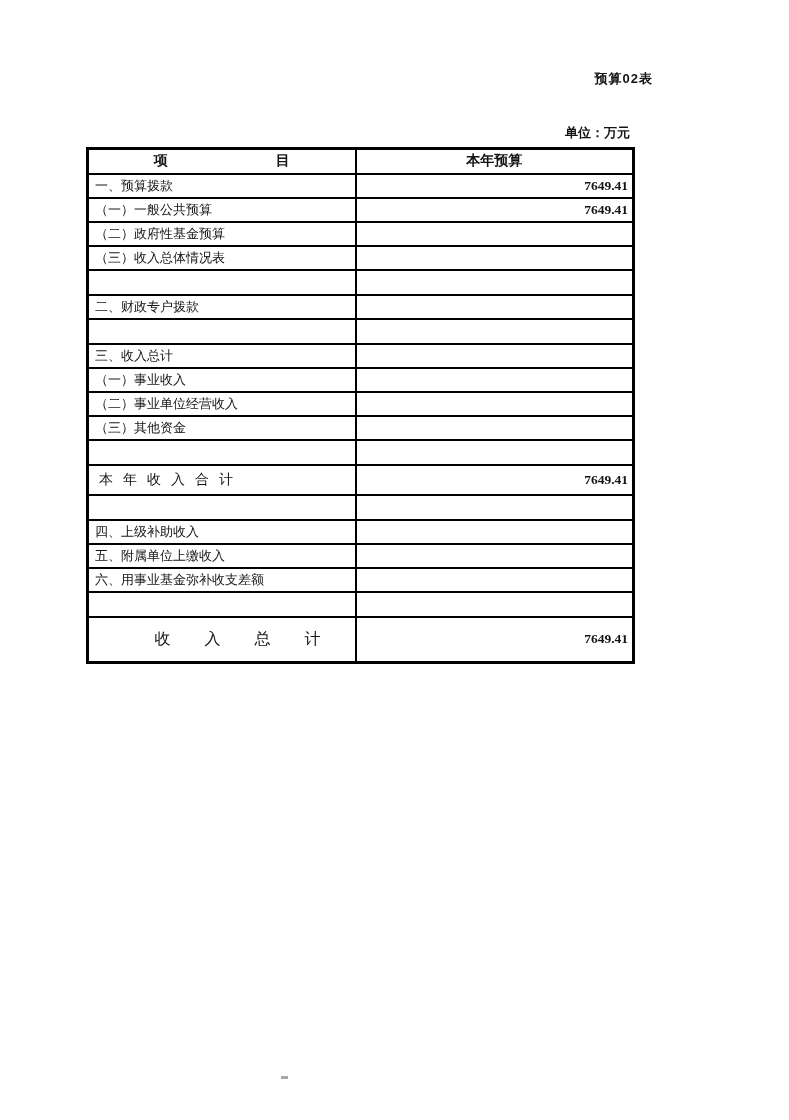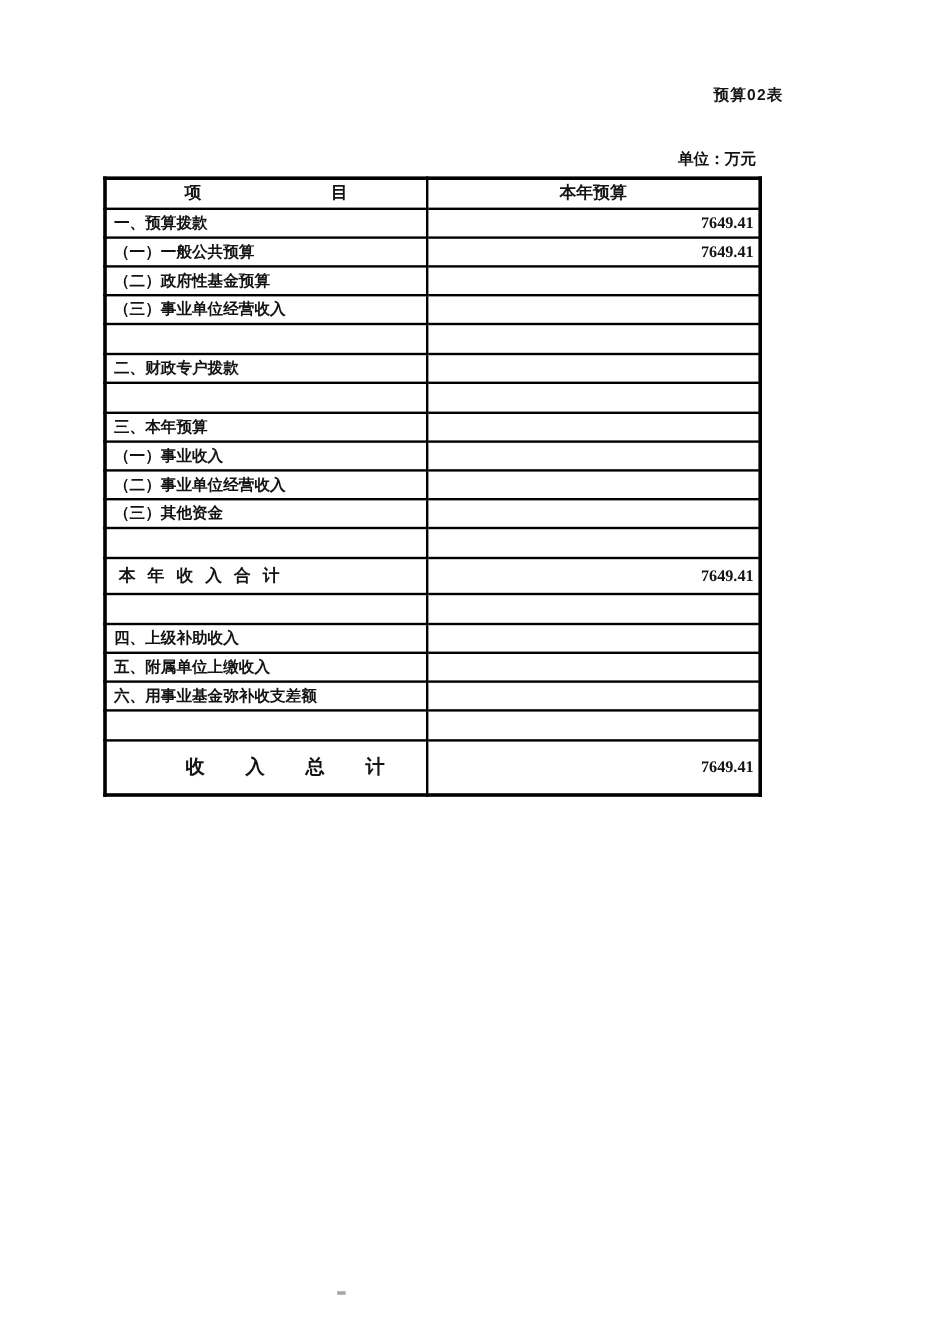--- a/index.html
+++ b/index.html
@@ -55,21 +55,21 @@
   th.budget-header {
     font-size: 14px; font-weight: bold;
     vertical-align: middle;
   }
   tr.row-normal { height: 24px; }
   tr.row-empty  { height: 25px; }
   tr.row-subtotal { height: 30px; }
   tr.row-total { height: 46px; }
   td.label {
     padding-left: 6px;
-    font-size: 13px; font-weight: bold;
+    font-size: 13px; font-weight: normal;
     text-align: left; vertical-align: middle;
   }
   tr.row-subtotal td.label {
     text-align: left; padding-left: 10px;
     letter-spacing: 10px; font-size: 14px;
   }
   tr.row-total td.label {
     text-align: right; padding-left: 34px;
     letter-spacing: 34px; font-size: 16px;
   }
@@ -119,37 +119,37 @@
         </tr>
         <tr class="row-normal">
           <td class="label">（一）一般公共预算</td>
           <td class="value">7649.41</td>
         </tr>
         <tr class="row-normal">
           <td class="label">（二）政府性基金预算</td>
           <td class="value"></td>
         </tr>
         <tr class="row-normal">
-          <td class="label">（三）事业单位经营收入</td>
+          <td class="label">（三）收入总体情况表</td>
           <td class="value"></td>
         </tr>
         <tr class="row-empty">
           <td class="label"></td>
           <td class="value"></td>
         </tr>
         <tr class="row-normal">
           <td class="label">二、财政专户拨款</td>
           <td class="value"></td>
         </tr>
         <tr class="row-empty">
           <td class="label"></td>
           <td class="value"></td>
         </tr>
         <tr class="row-normal">
-          <td class="label">三、本年预算</td>
+          <td class="label">三、收入总计</td>
           <td class="value"></td>
         </tr>
         <tr class="row-normal">
           <td class="label">（一）事业收入</td>
           <td class="value"></td>
         </tr>
         <tr class="row-normal">
           <td class="label">（二）事业单位经营收入</td>
           <td class="value"></td>
         </tr>

